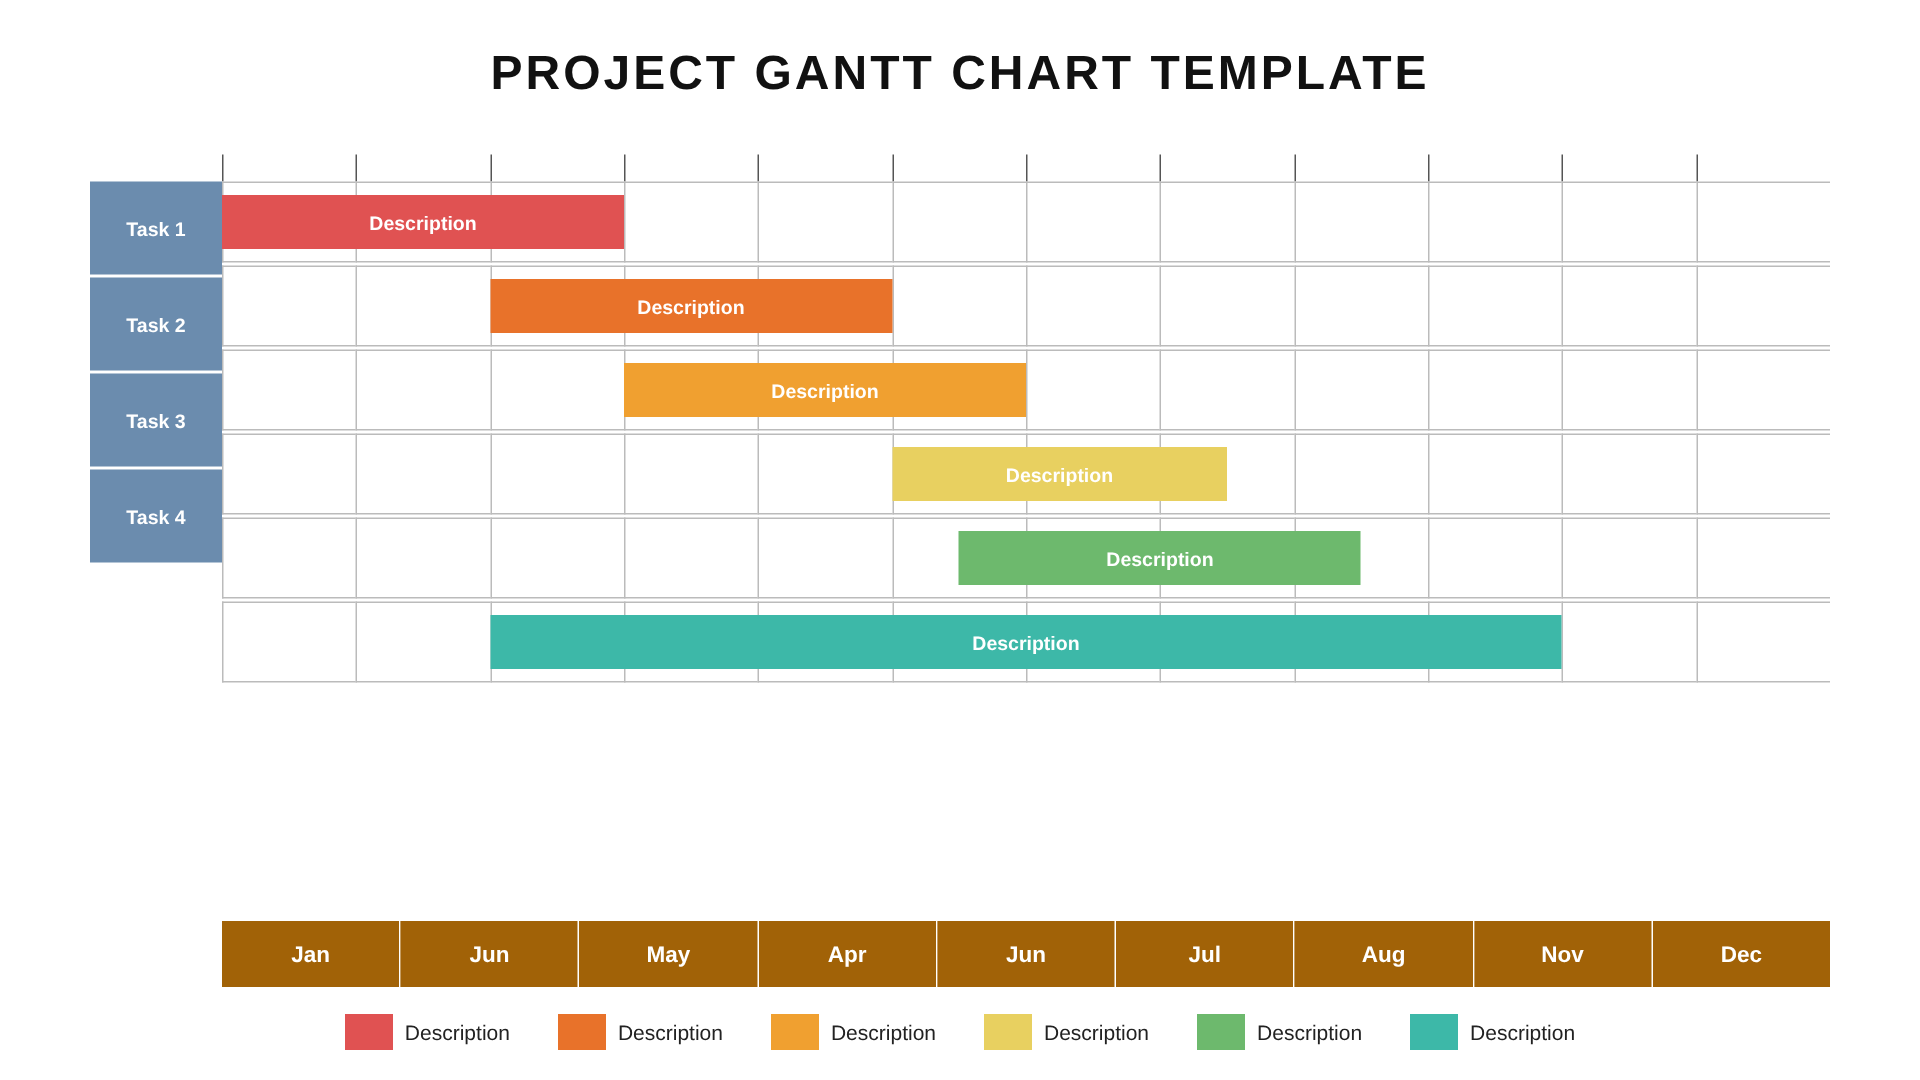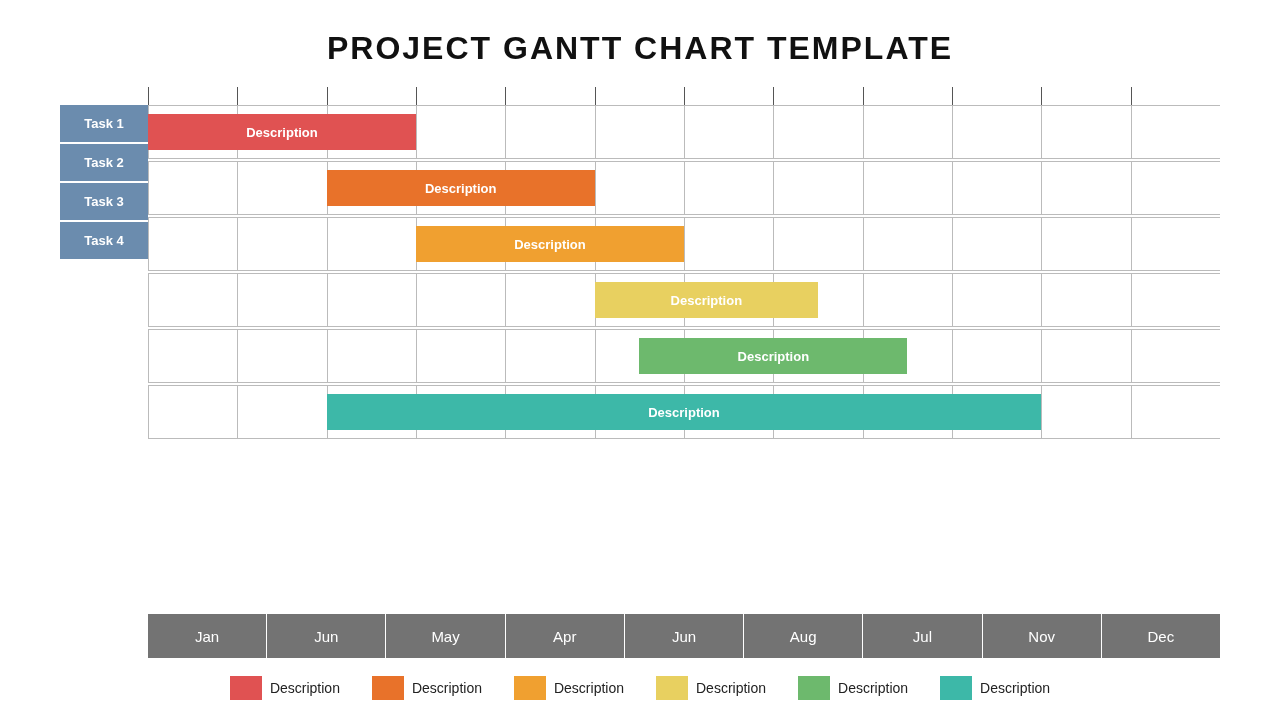--- a/index.html
+++ b/index.html
@@ -14,21 +14,21 @@
       align-items: center;
       justify-content: flex-start;
       padding: 30px 60px 20px 60px;
     }
 
     .page-title {
       font-size: 32px;
       font-weight: 900;
       letter-spacing: 2px;
       color: #111;
-      margin-bottom: 20px;
+      margin-bottom: 36px;
       text-align: center;
     }
 
     .chart-wrapper {
       display: flex;
       flex-direction: column;
       width: 100%;
       flex: 1;
     }
 
@@ -54,21 +54,21 @@
 
     .task-label {
       display: flex;
       align-items: center;
       justify-content: center;
       background: #6b8cae;
       color: #fff;
       font-size: 13px;
       font-weight: 700;
       margin-bottom: 2px;
-      height: 37px;
+      height: 62px;
       flex-shrink: 0;
     }
 
     
     .grid-area {
       flex: 1;
       display: flex;
       flex-direction: column;
       position: relative;
     }
@@ -125,24 +125,24 @@
 
     
     .month-axis {
       display: flex;
       flex-direction: row;
       height: 44px;
     }
 
     .month-axis-label {
       flex: 1;
-      background: #737373;
+      background: #a16207;
       color: #fff;
       font-size: 15px;
-      font-weight: 400;
+      font-weight: 700;
       display: flex;
       align-items: center;
       justify-content: center;
       border-right: 1px solid #fff;
     }
     .month-axis-label:last-child {
       border-right: none;
     }
 
     
@@ -299,22 +299,22 @@
           </div>
         </div>
 
       <div class="month-axis">
 
       <div class="month-axis-label">Jan</div>
           <div class="month-axis-label">Jun</div>
           <div class="month-axis-label">May</div>
           <div class="month-axis-label">Apr</div>
           <div class="month-axis-label">Jun</div>
+          <div class="month-axis-label">Jul</div>
           <div class="month-axis-label">Aug</div>
-          <div class="month-axis-label">Jul</div>
           <div class="month-axis-label">Nov</div>
           <div class="month-axis-label">Dec</div>
         </div>
     </div>
   </div>
 
   <div class="legend">
 
   <div class="legend-item">
         <div class="legend-swatch" style="background-color: rgb(224, 82, 82);"></div>

